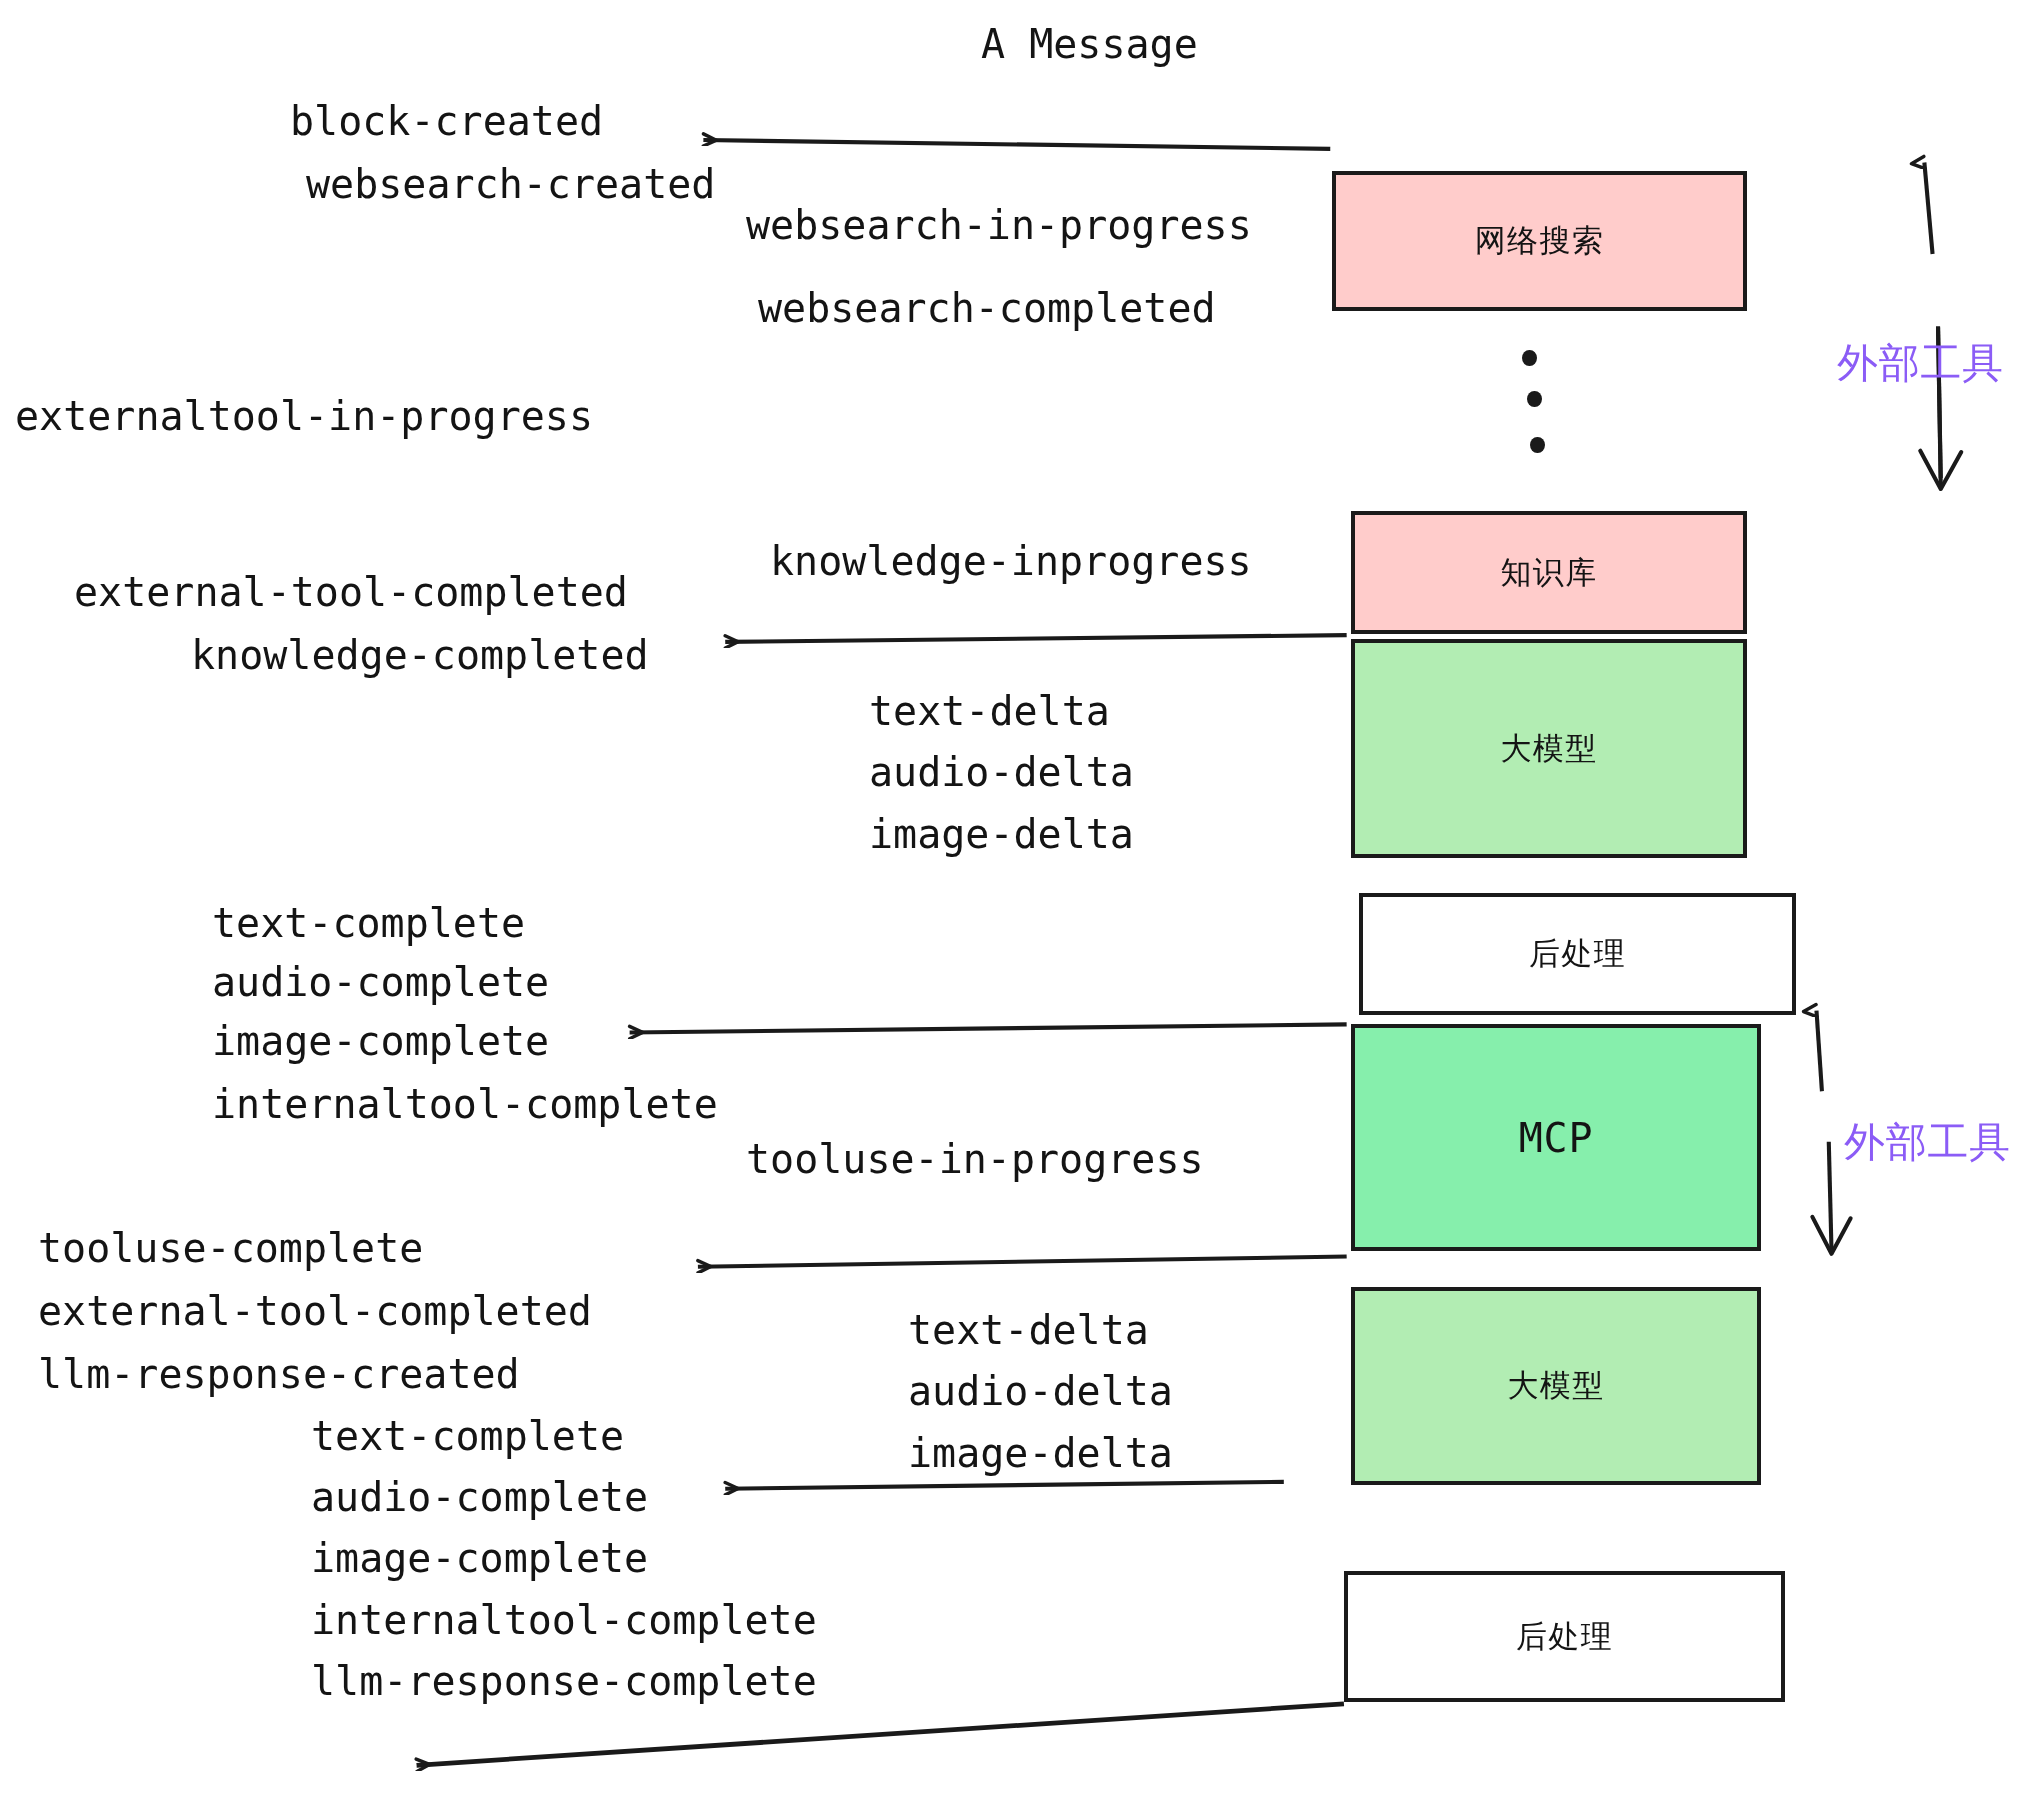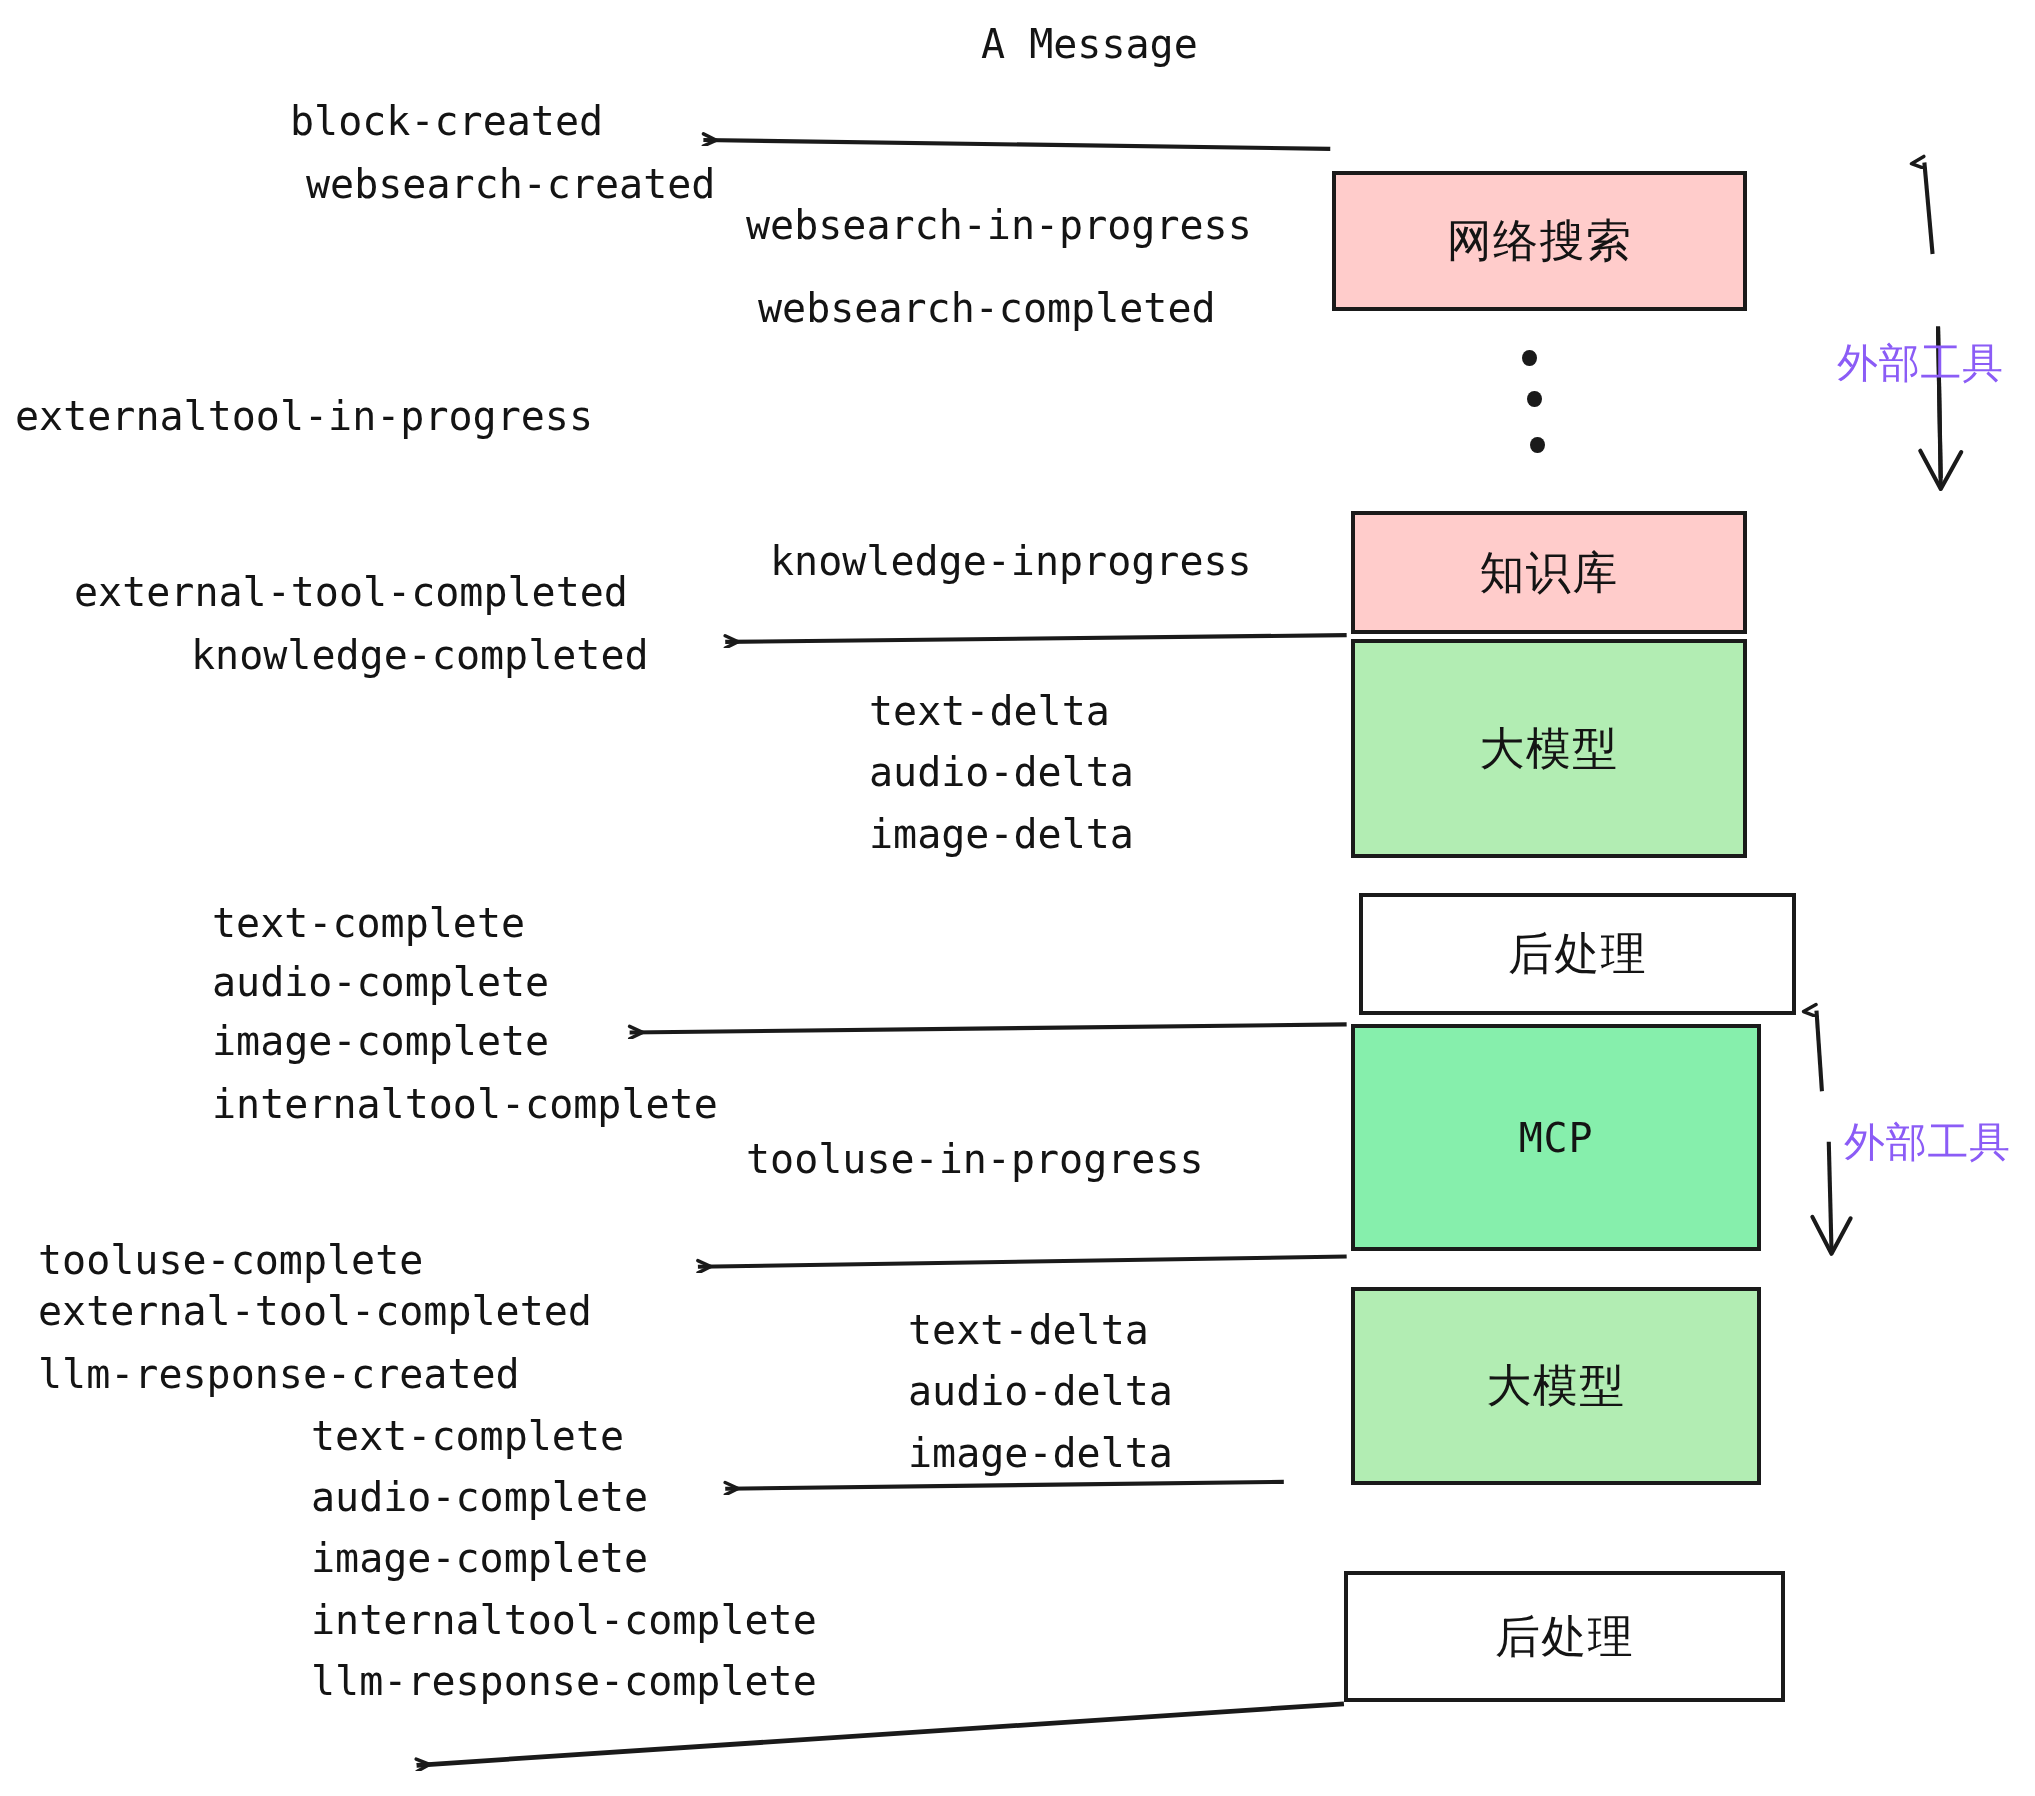--- a/index.html
+++ b/index.html
@@ -35,21 +35,21 @@
     font-weight: 500;
   }
   .node {
     position: absolute;
     box-sizing: border-box;
     border: 4.8px solid #1a1a1a;
     display: flex;
     align-items: center;
     justify-content: center;
     font-family: Liberation Mono, monospace;
-    font-size: 45px;
+    font-size: 31px;
     color: #141414;
     letter-spacing: 1.4px;
   }
   .node.mcp-node {
     font-family: "DejaVu Sans Mono", "Liberation Mono", monospace;
     font-size: 40px;
     letter-spacing: 0.7px;
   }
   .grouplabel {
     position: absolute;
@@ -159,21 +159,21 @@
   <div class="evt" style="left:74px; top:572px;">external-tool-completed</div>
   <div class="evt" style="left:191px; top:635px;">knowledge-completed</div>
   <div class="evt" style="left:869px; top:691px;">text-delta</div>
   <div class="evt" style="left:869px; top:752px;">audio-delta</div>
   <div class="evt" style="left:869px; top:814px;">image-delta</div>
   <div class="evt" style="left:212px; top:903px;">text-complete</div>
   <div class="evt" style="left:212px; top:962px;">audio-complete</div>
   <div class="evt" style="left:212px; top:1021px;">image-complete</div>
   <div class="evt" style="left:212px; top:1084px;">internaltool-complete</div>
   <div class="evt" style="left:746px; top:1139px;">tooluse-in-progress</div>
-  <div class="evt" style="left:38px; top:1228px;margin-top:12px;">tooluse-complete</div>
+  <div class="evt" style="left:38px; top:1228px;">tooluse-complete</div>
   <div class="evt" style="left:38px; top:1291px;">external-tool-completed</div>
   <div class="evt" style="left:38px; top:1354px;">llm-response-created</div>
   <div class="evt" style="left:908px; top:1310px;">text-delta</div>
   <div class="evt" style="left:908px; top:1371px;">audio-delta</div>
   <div class="evt" style="left:908px; top:1433px;">image-delta</div>
   <div class="evt" style="left:311px; top:1416px;">text-complete</div>
   <div class="evt" style="left:311px; top:1477px;">audio-complete</div>
   <div class="evt" style="left:311px; top:1538px;">image-complete</div>
   <div class="evt" style="left:311px; top:1600px;">internaltool-complete</div>
   <div class="evt" style="left:311px; top:1661px;">llm-response-complete</div>

